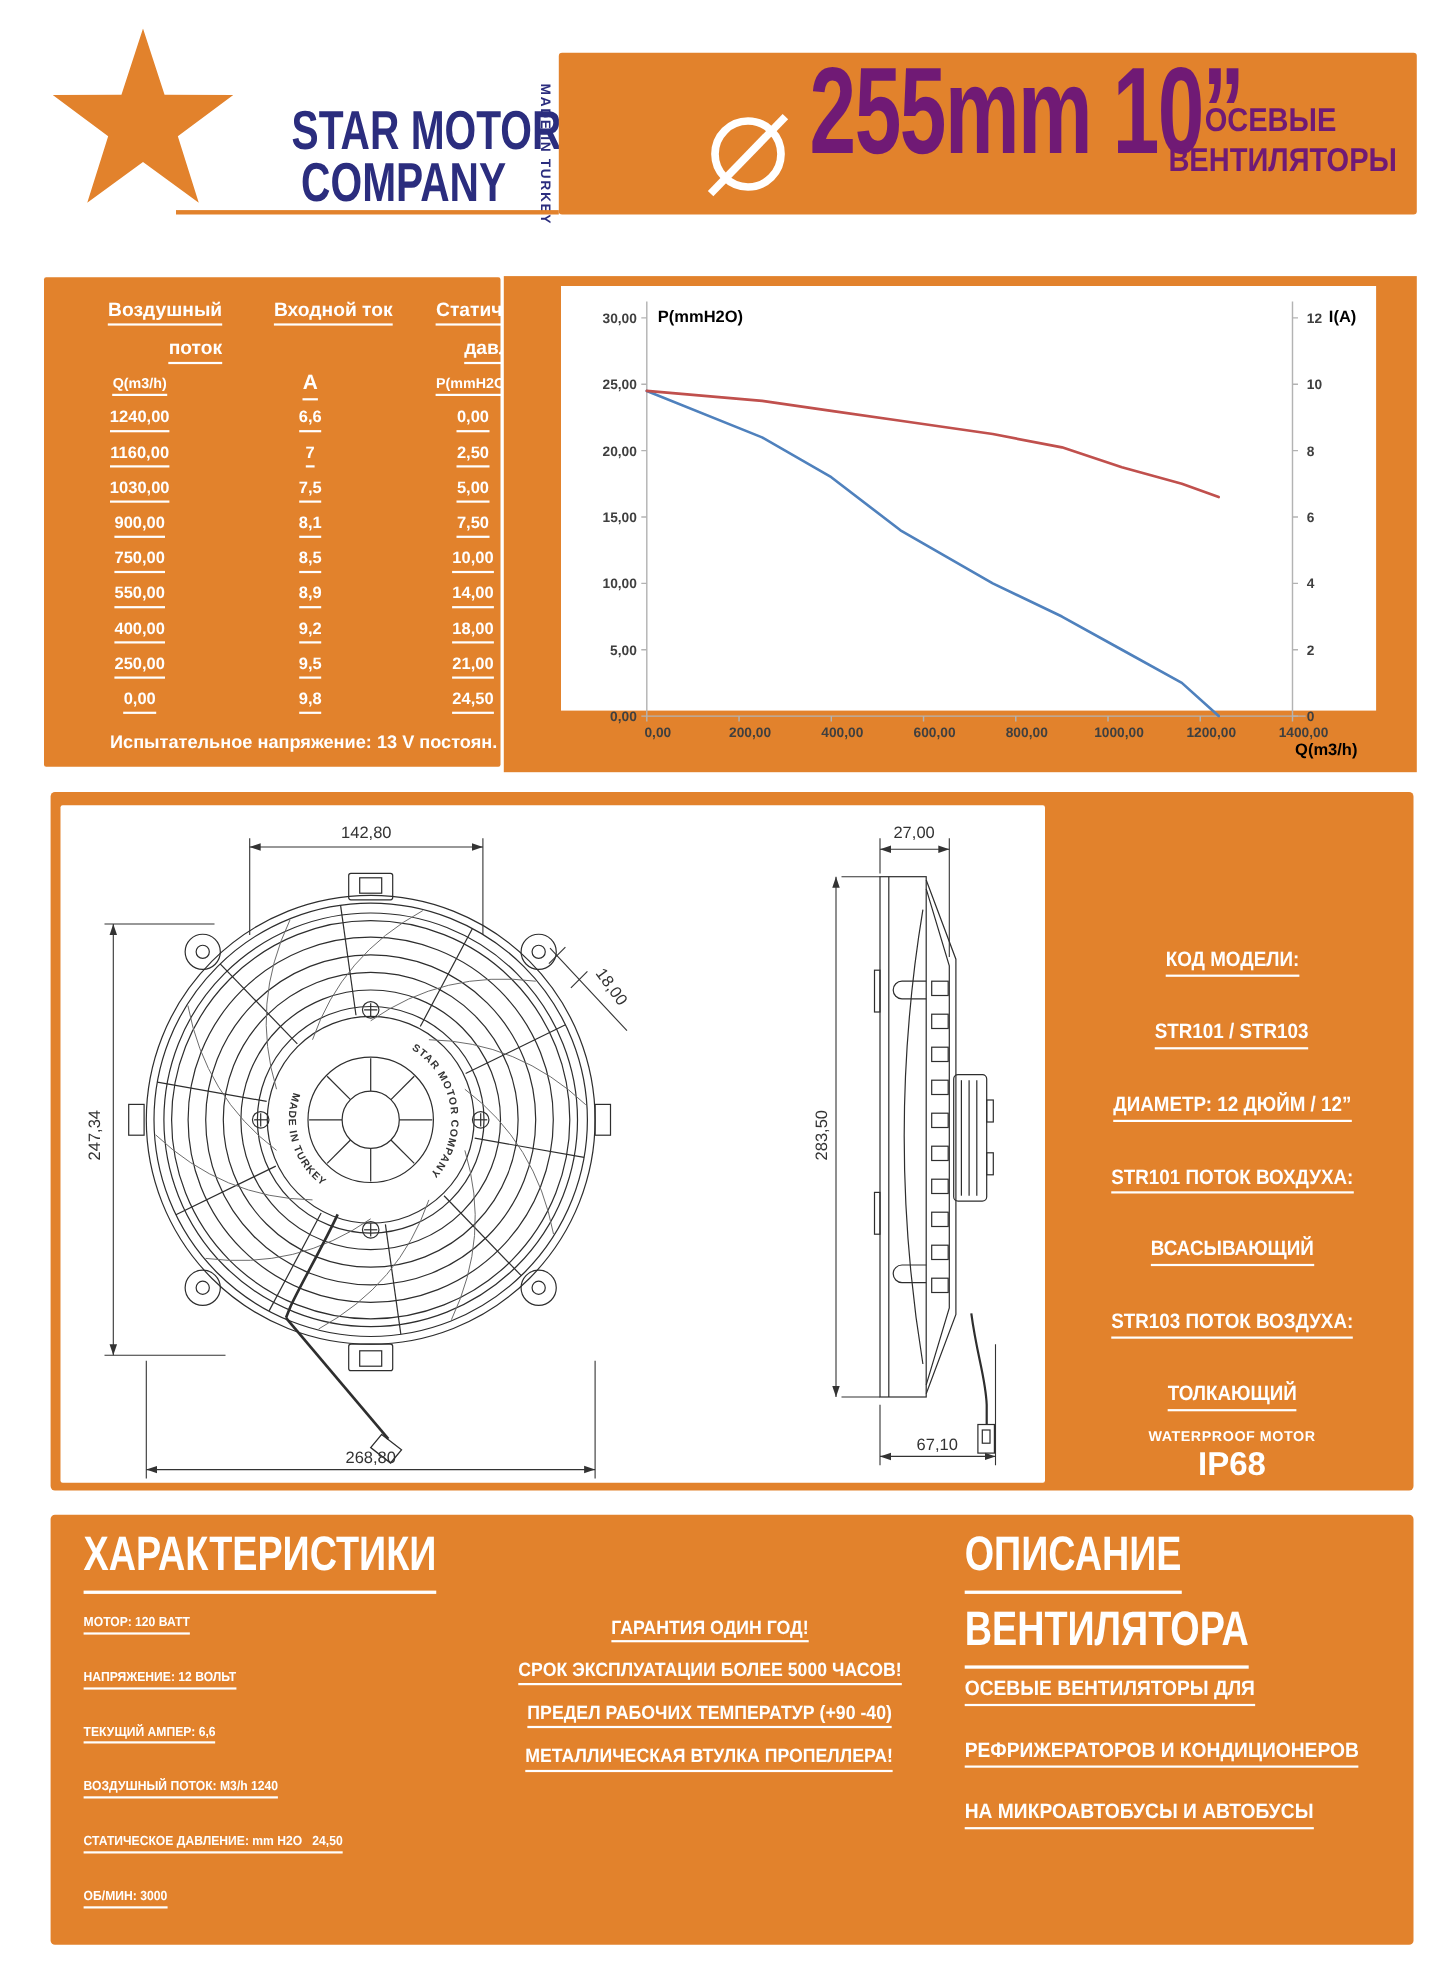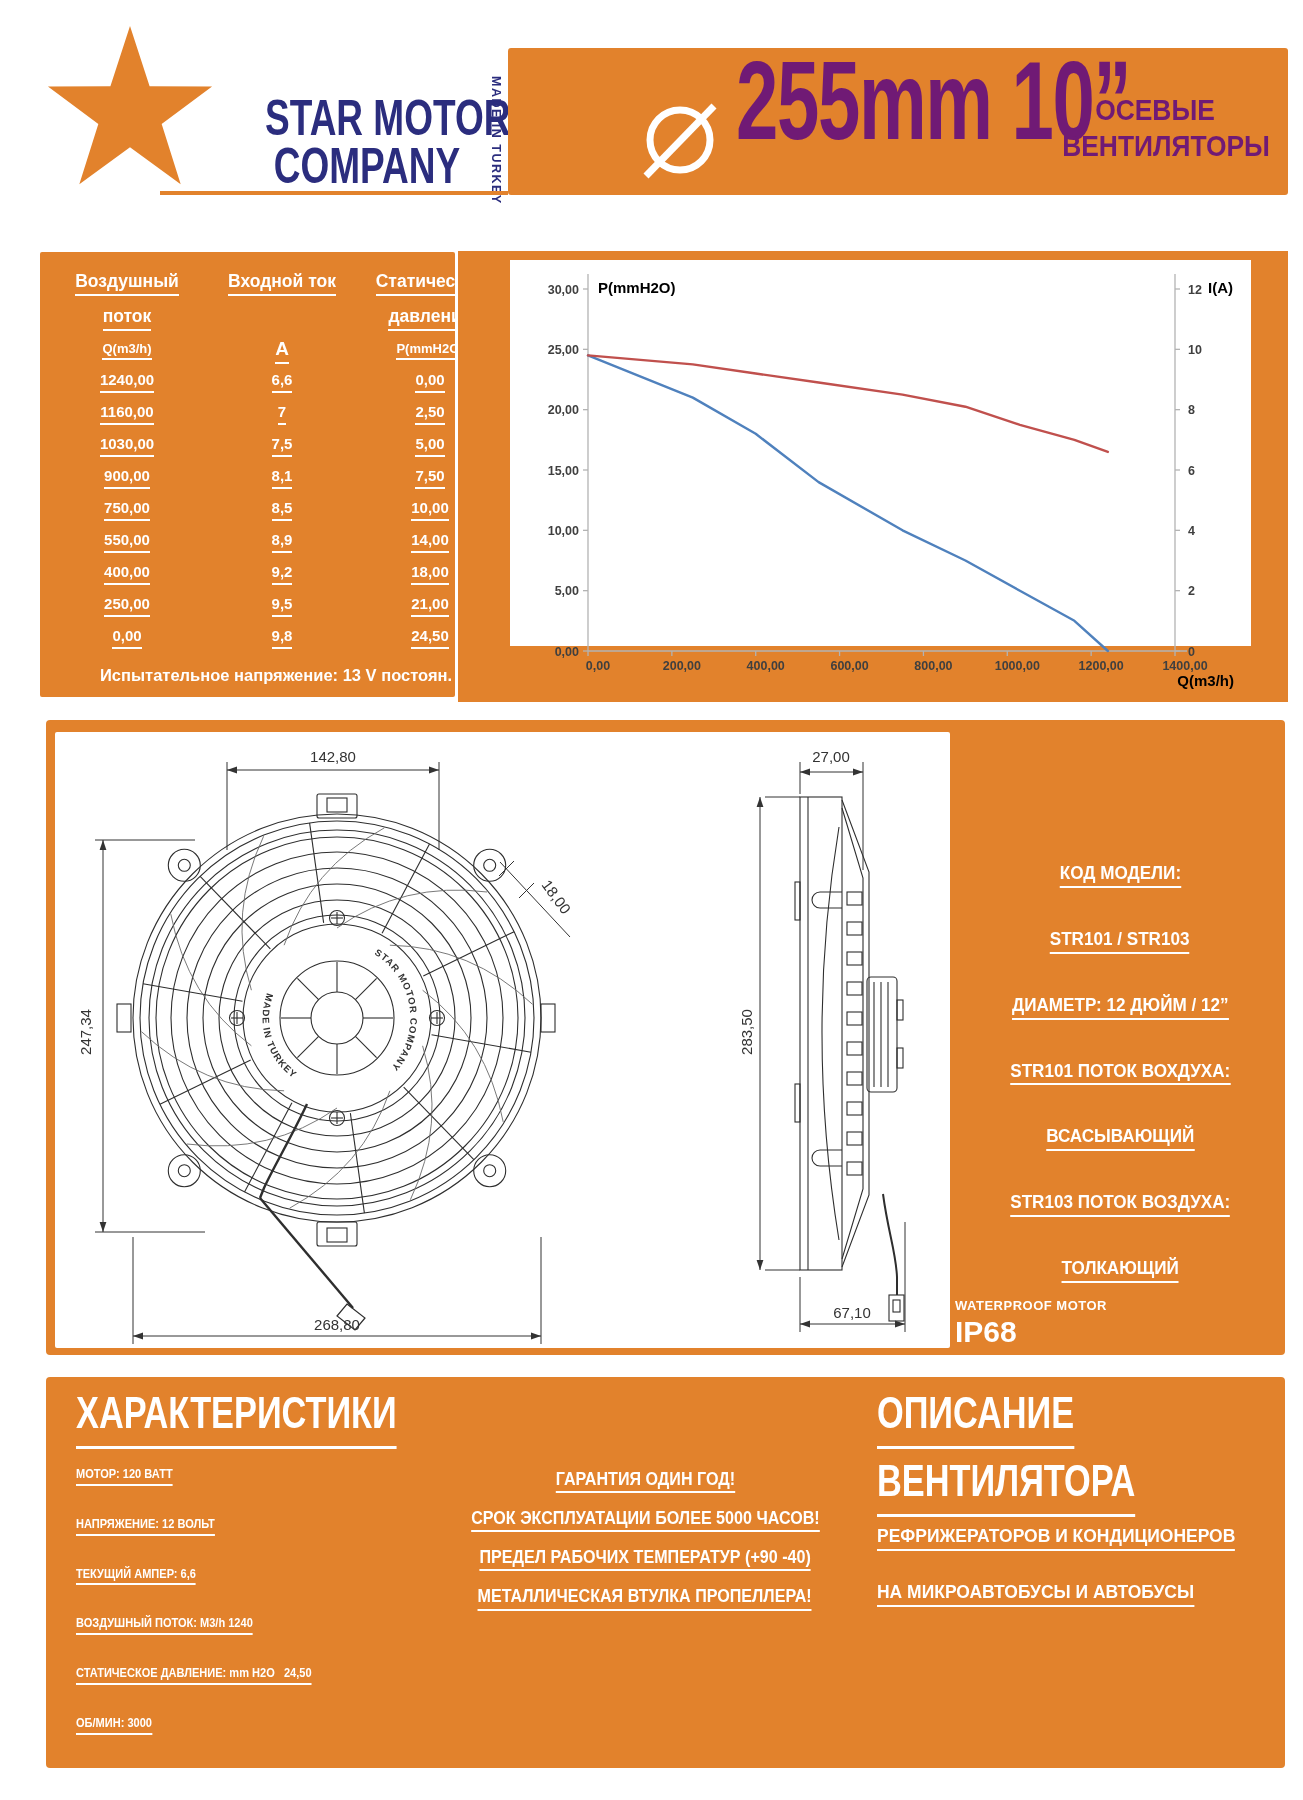--- a/index.html
+++ b/index.html
@@ -22,21 +22,21 @@
                 font-weight:bold;font-size:30px;line-height:36px;}
   .banner-right .cx{display:inline-block;transform:scaleX(.88);transform-origin:center;white-space:nowrap;}
   
   .panel{position:absolute;background:#e2822c;color:#fff;}
   .spec-panel{left:40px;top:252px;width:415px;height:445px;border-radius:2px;}
   .spec-col{position:absolute;top:0;}
   .sc1{left:12px;width:150px}.sc2{left:167px;width:150px}.sc3{left:315px;width:150px}
   .slot{height:35px;display:flex;align-items:center;justify-content:center;}
   .slot-u{height:30px;display:flex;align-items:center;justify-content:center;}
   .slot-v{height:32px;display:flex;align-items:center;justify-content:center;}
-  .spec-head{font-size:17.5px;font-weight:bold;white-space:nowrap;}
+  .spec-head{font-size:17.5px;font-weight:bold;white-space:nowrap;justify-content:flex-end;}
   .spec-unit{font-size:13px;font-weight:bold;}
   .spec-unit-big{font-size:19px;font-weight:bold;}
   .spec-val{font-size:15px;font-weight:bold;}
   .u{display:inline-block;border-bottom:2px solid #fff;padding-bottom:2px;line-height:1.15;}
   .spec-foot{position:absolute;left:0;bottom:12px;width:100%;box-sizing:border-box;padding-left:60px;
              text-align:center;font-size:16.5px;font-weight:bold;white-space:nowrap;}
   
   .chart-frame{position:absolute;left:458px;top:251px;width:830px;height:451px;background:#e2822c;}
   .chart-inner{position:absolute;left:52px;top:9px;width:741px;height:386px;background:#fff;}
   .chart-inner svg{display:block;width:741px;height:434px;}
@@ -44,21 +44,21 @@
   .ax{font-family:"Liberation Sans",sans-serif;font-size:15px;font-weight:bold;fill:#000;}
   
   .mid-panel{left:46px;top:720px;width:1239px;height:635px;border-radius:4px;}
   .draw-box{position:absolute;left:9px;top:12px;width:895px;height:616px;background:#fff;border-radius:2px;}
   .draw-box svg{display:block;width:895px;height:616px;}
   .dimtxt{font-family:"Liberation Sans",sans-serif;font-size:15px;fill:#333;}
   .hubtxt{font-family:"Liberation Sans",sans-serif;font-size:9.5px;font-weight:bold;fill:#333;letter-spacing:1px;}
   .model-list{position:absolute;left:909px;top:142px;width:330px;text-align:center;}
   .mline{font-size:19px;font-weight:bold;margin-bottom:40px;white-space:nowrap;}
   .mline .cx{display:inline-block;transform:scaleX(.9);transform-origin:center;}
-  .ip-block{position:absolute;left:909px;top:578px;width:330px;}
+  .ip-block{position:absolute;left:909px;top:578px;width:330px;text-align:center;}
   .wp{font-size:13px;font-weight:bold;letter-spacing:.5px;}
   .ip{font-size:30px;font-weight:bold;margin-top:2px;}
   
   .bottom-panel{left:46px;top:1377px;width:1239px;height:391px;border-radius:4px;}
   .sec-title{font-size:44px;font-weight:bold;line-height:52px;white-space:nowrap;}
   .sec-title .cond{display:inline-block;transform:scaleX(.78);transform-origin:left center;}
   .u3{display:inline-block;border-bottom:3px solid #fff;padding-bottom:7px;}
   .t-char{position:absolute;left:30px;top:10px;}
   .t-desc{position:absolute;left:831px;top:10px;}
   .t-desc div{margin-bottom:6px;}
@@ -477,18 +477,19 @@
         <div class="fitem"><span class="u cx">ГАРАНТИЯ ОДИН ГОД!</span></div>
         <div class="fitem"><span class="u cx">СРОК ЭКСПЛУАТАЦИИ БОЛЕЕ 5000 ЧАСОВ!</span></div>
         <div class="fitem"><span class="u cx">ПРЕДЕЛ РАБОЧИХ ТЕМПЕРАТУР (+90 -40)</span></div>
         <div class="fitem"><span class="u cx">МЕТАЛЛИЧЕСКАЯ ВТУЛКА ПРОПЕЛЛЕРА!</span></div>
       </div>
     <div class="sec-title t-desc">
       <div><span class="u3 cond">ОПИСАНИЕ</span></div>
       <div><span class="u3 cond">ВЕНТИЛЯТОРА</span></div>
     </div>
     <div class="desc-list" id="descList">
+        <div class="ditem"><span class="u cx">ОСЕВЫЕ ВЕНТИЛЯТОРЫ ДЛЯ</span></div>
         <div class="ditem"><span class="u cx">РЕФРИЖЕРАТОРОВ И КОНДИЦИОНЕРОВ</span></div>
         <div class="ditem"><span class="u cx">НА МИКРОАВТОБУСЫ И АВТОБУСЫ</span></div>
       </div>
   </div>
 
 </div>
 
 </body></html>

